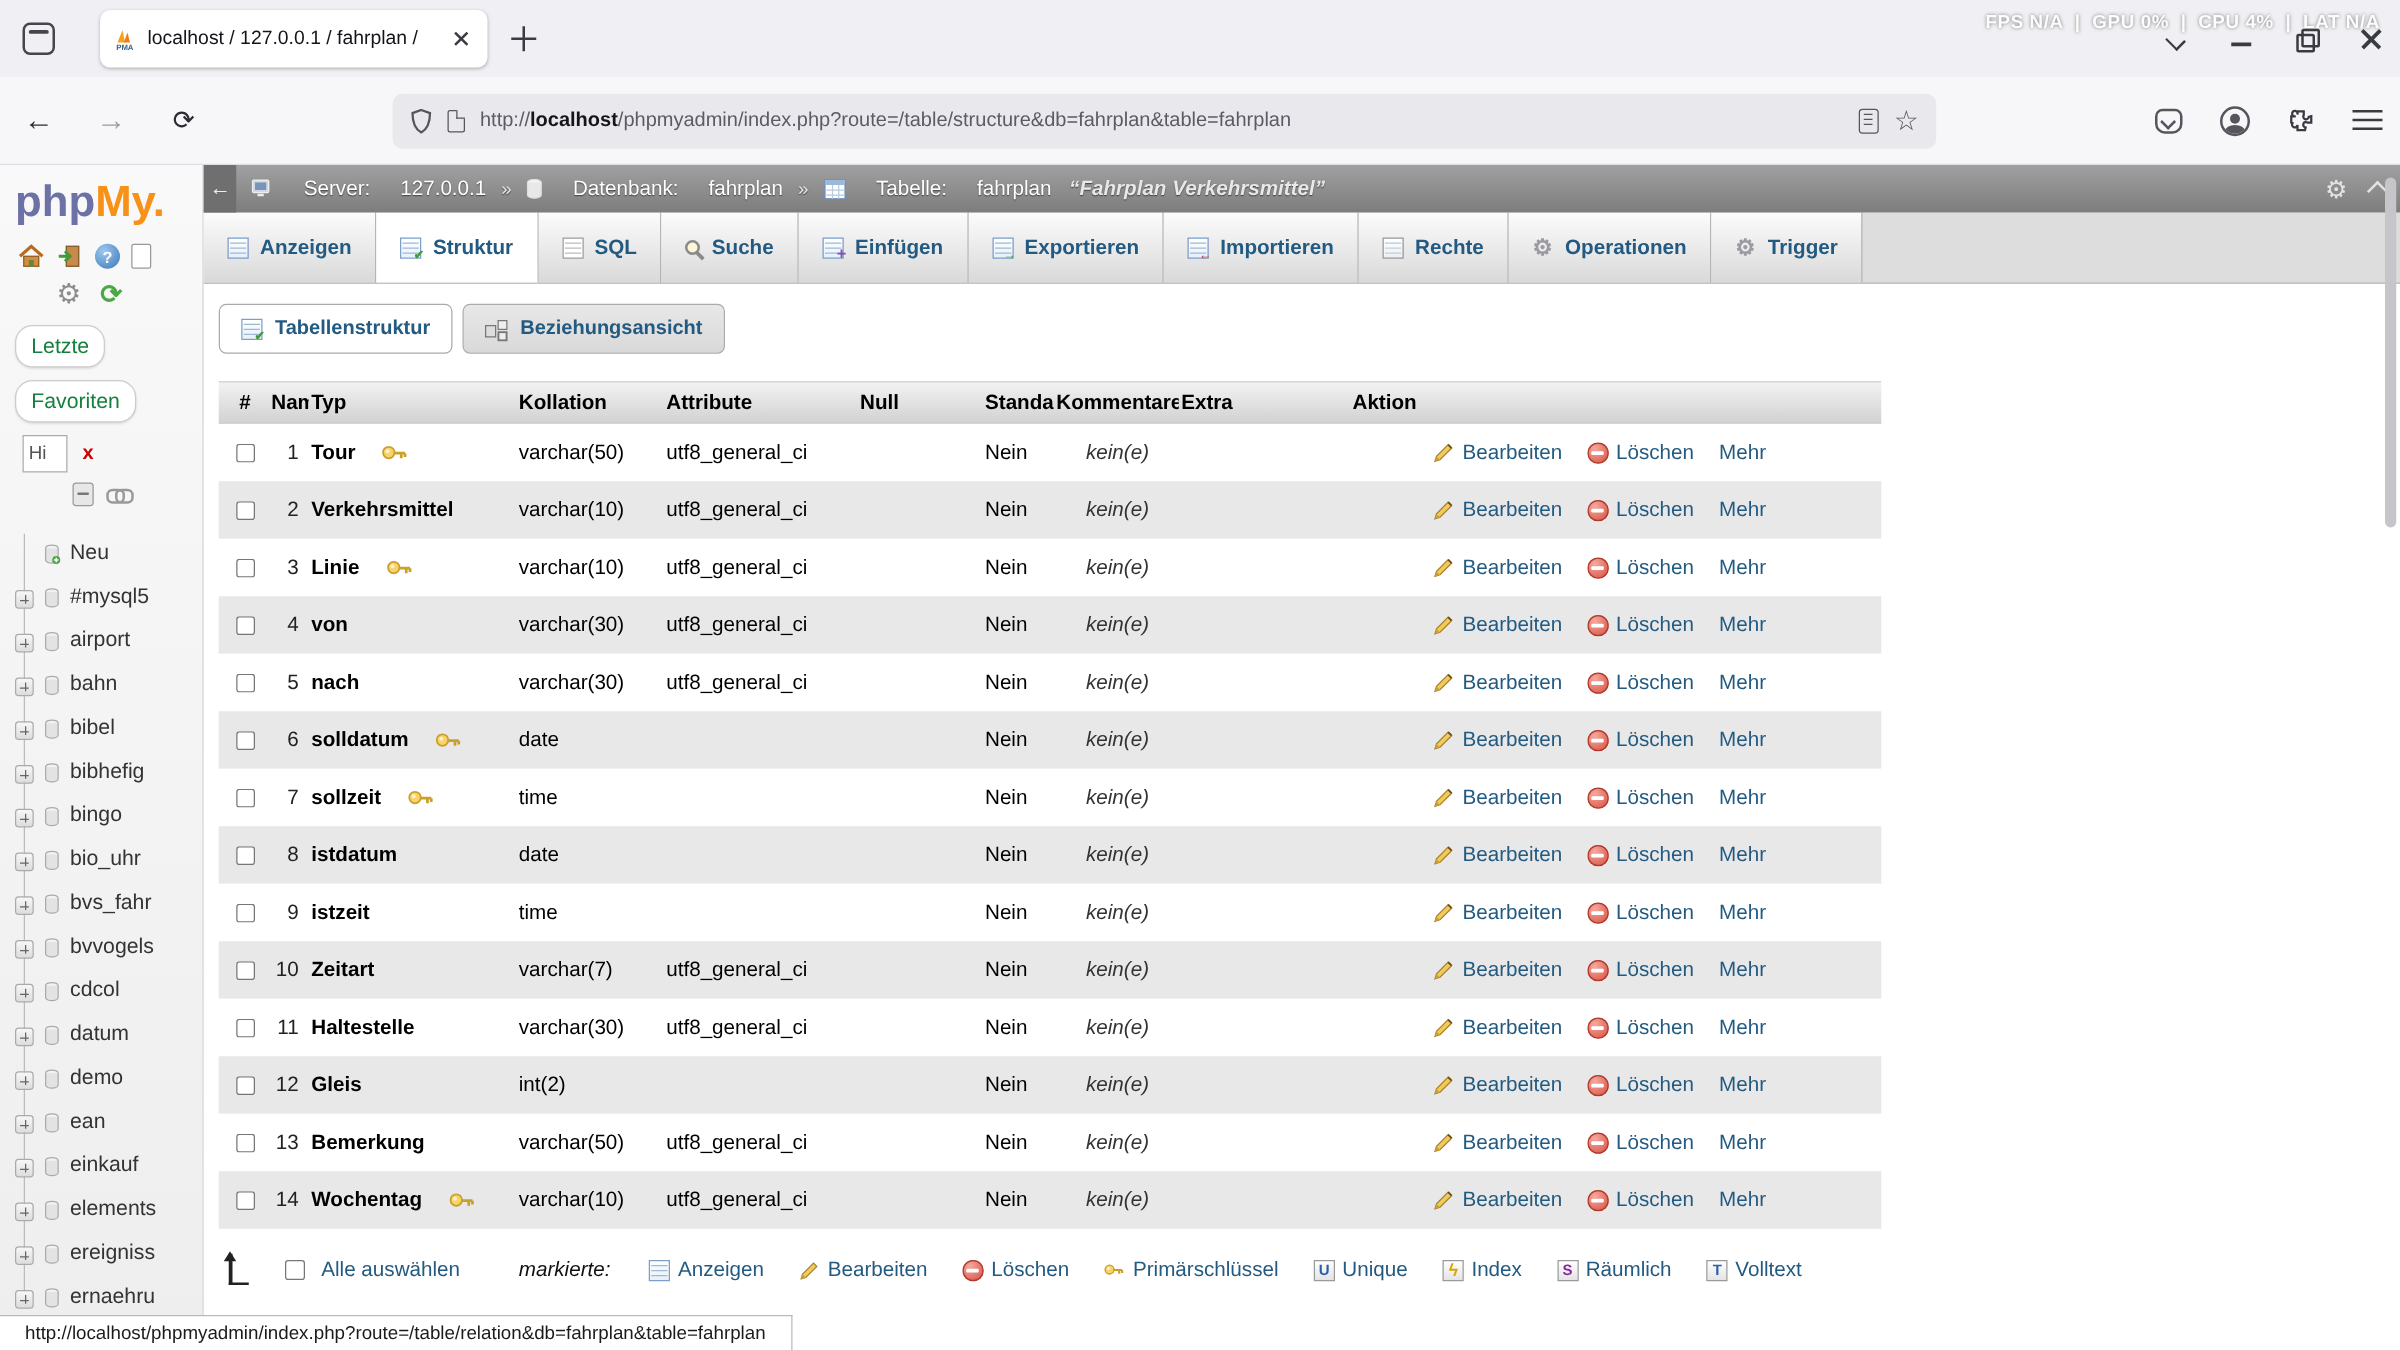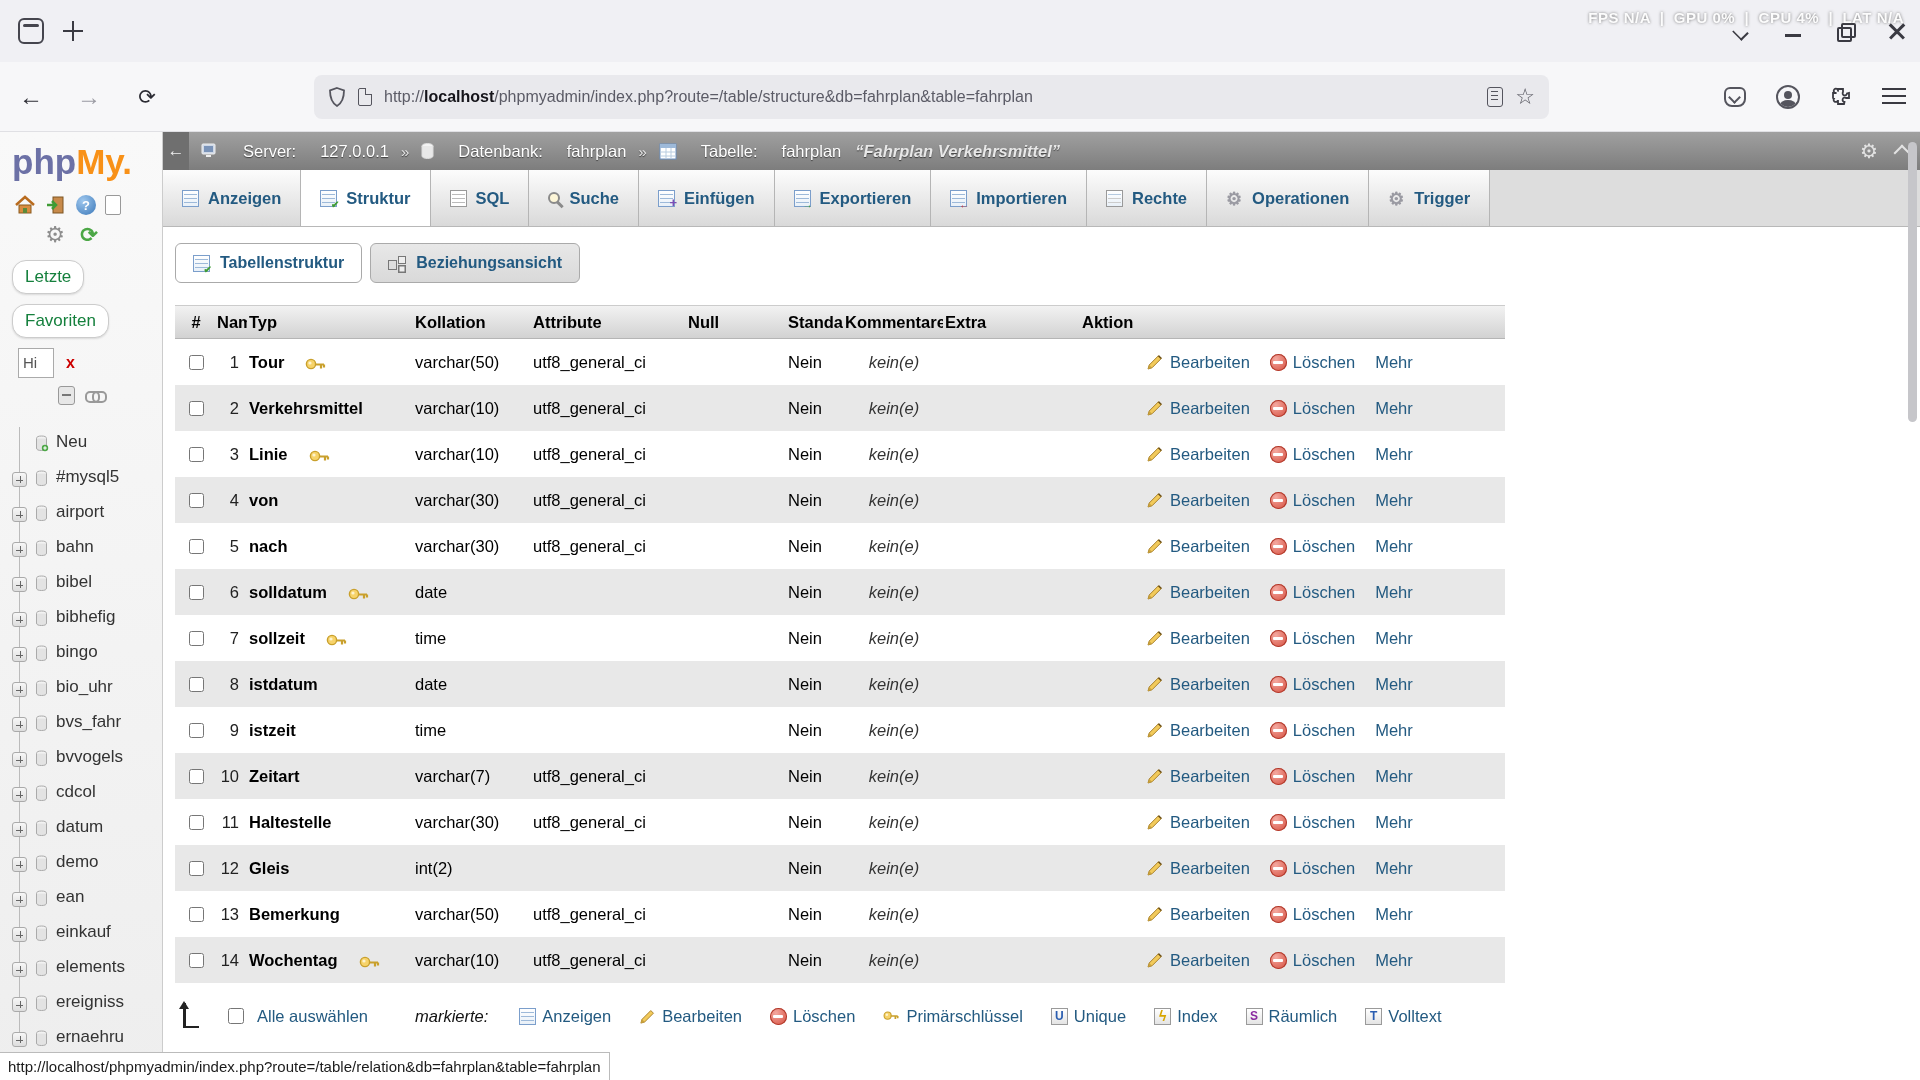--- a/index.html
+++ b/index.html
@@ -131,21 +131,21 @@
 
   .dtable { margin-top:22px; width:1330px; font-size:16.5px; }
   .thead, .trow { display:grid; grid-template-columns:40px 32px 166px 118px 155px 100px 57px 100px 137px 64px 1fr; align-items:center; }
   .thead { height:34px; background:linear-gradient(#f2f2f2,#d2d2d2); border-top:1px solid #ccc; border-bottom:1px solid #b5b5b5; font-weight:bold; color:#000; }
   .trow { height:46px; background:#fff; }
   .trow.alt { background:#e8e8e8; }
   .cell { padding-left:2px; overflow:hidden; white-space:nowrap; }
   .c-check { display:flex; justify-content:center; }
   .c-check input { width:15px; height:15px; }
   .c-num { text-align:right; padding-right:8px; color:#222; }
-  .c-name { font-weight:bold; display:flex; align-items:flex-end; gap:21px; }
+  .c-name { font-weight:bold; display:flex; align-items:center; gap:21px; }
   .c-default { font-style:italic; color:#333;text-align:center; }
   .h-num { text-align:center; }
   .c-actions { display:flex; align-items:center; gap:20px; }
   .alink { display:flex; align-items:center; gap:6px; color:#235a81; }
   .minus-ico { width:17px; height:17px; border-radius:50%; background:radial-gradient(circle at 35% 30%, #f4a9a0, #d44a3a); position:relative; flex:none; box-shadow:inset 0 0 0 1px #b03a2c; }
   .minus-ico::before { content:""; position:absolute; left:3.5px; right:3.5px; top:7px; height:3px; background:#fff; border-radius:1px; }
 
   
   .footbar { display:flex; align-items:center; margin-top:18px; gap:13px; font-size:16.5px; }
   .checkall-arrow { width:24px; height:30px; position:relative; margin-left:4px; }
@@ -162,30 +162,39 @@
   .fi-pencil svg, .fi-key svg { display:block; }
   .fi-minus { border-radius:50%; background:radial-gradient(circle at 35% 30%, #f4a9a0, #d44a3a); box-shadow:inset 0 0 0 1px #b03a2c; }
   .fi-minus::before { content:""; position:absolute; left:3.5px; right:3.5px; top:7px; height:3px; background:#fff; border-radius:1px; }
   .fi-letter { border:1px solid #9a9a9a; background:linear-gradient(#fff,#e4e4e4); font-size:12px; font-weight:bold; }
   .fi-unique::before { content:"U"; color:#2a5db0; }
   .fi-index::before { content:"ϟ"; color:#d8a500; font-size:14px; }
   .fi-spatial::before { content:"S"; color:#8a2aa0; }
   .fi-fulltext::before { content:"T"; color:#2a5db0; }
 
   
-  .statusbar { position:absolute; left:0; bottom:0; background:#fff; border:1px solid #bbb; border-left:none; border-bottom:none; padding:5px 8px; font-size:15px; color:#1b1b1b; z-index:50; white-space:nowrap; }
+  .statusbar { position:absolute; left:0; bottom:0; background:#fff; border:1px solid #bbb; border-left:none; border-bottom:none; padding:5px 20px; font-size:15px; color:#1b1b1b; z-index:50; white-space:nowrap; }
   .scrollthumb { position:absolute; right:3px; top:142px; width:9px; height:280px; background:#c6c6ca; border-radius:5px; z-index:40; }
 
   a, .alink, .ptab, .stab, .side-btn, .titem { cursor:default; text-decoration:none; }
 </style>
 </head>
 <body>
 
 <div class="tabbar">
   <div class="ffview-icon"></div>
+  <div class="btab">
+    <svg class="pma-favicon" viewBox="0 0 20 20">
+      <path d="M4 13 L8 3 L10 13 Z" fill="#f6a21e"></path>
+        <path d="M9 13 L12 5 L14 13 Z" fill="#ef7d15"></path>
+      <text x="3" y="19" font-size="6.2" font-weight="bold" fill="#3a5e8c" font-family="Liberation Sans, sans-serif">PMA</text>
+    </svg>
+    <span class="btab-title">localhost / 127.0.0.1 / fahrplan /</span>
+    <span class="tab-close"></span>
+  </div>
   <div class="newtab"></div>
   <div class="win-controls">
     <span class="wc wc-chevron"></span>
     <span class="wc wc-min"></span>
     <span class="wc wc-restore"></span>
     <span class="wc wc-close"></span>
   </div>
   <span class="perf-overlay">FPS N/A  |  GPU 0%  |  CPU 4%  |  LAT N/A</span>
 </div>
 

